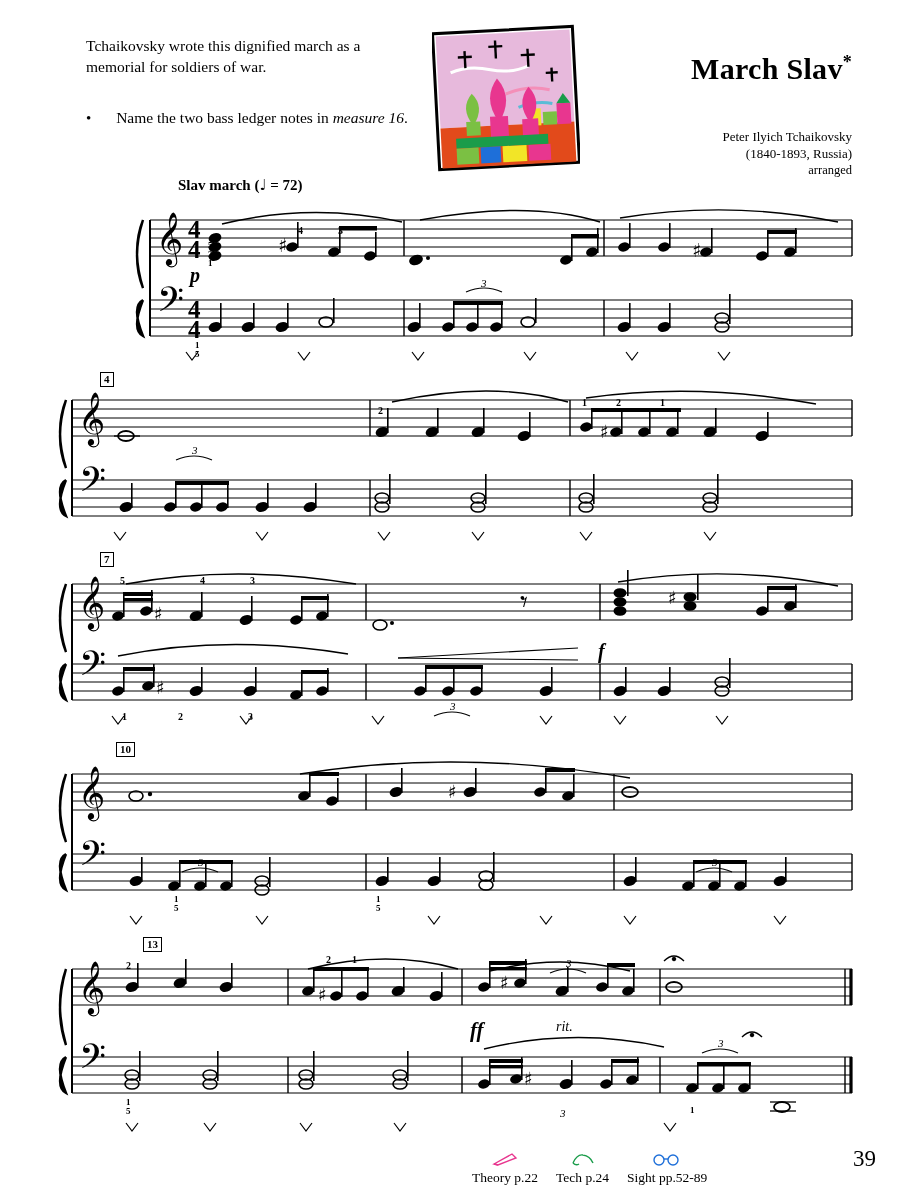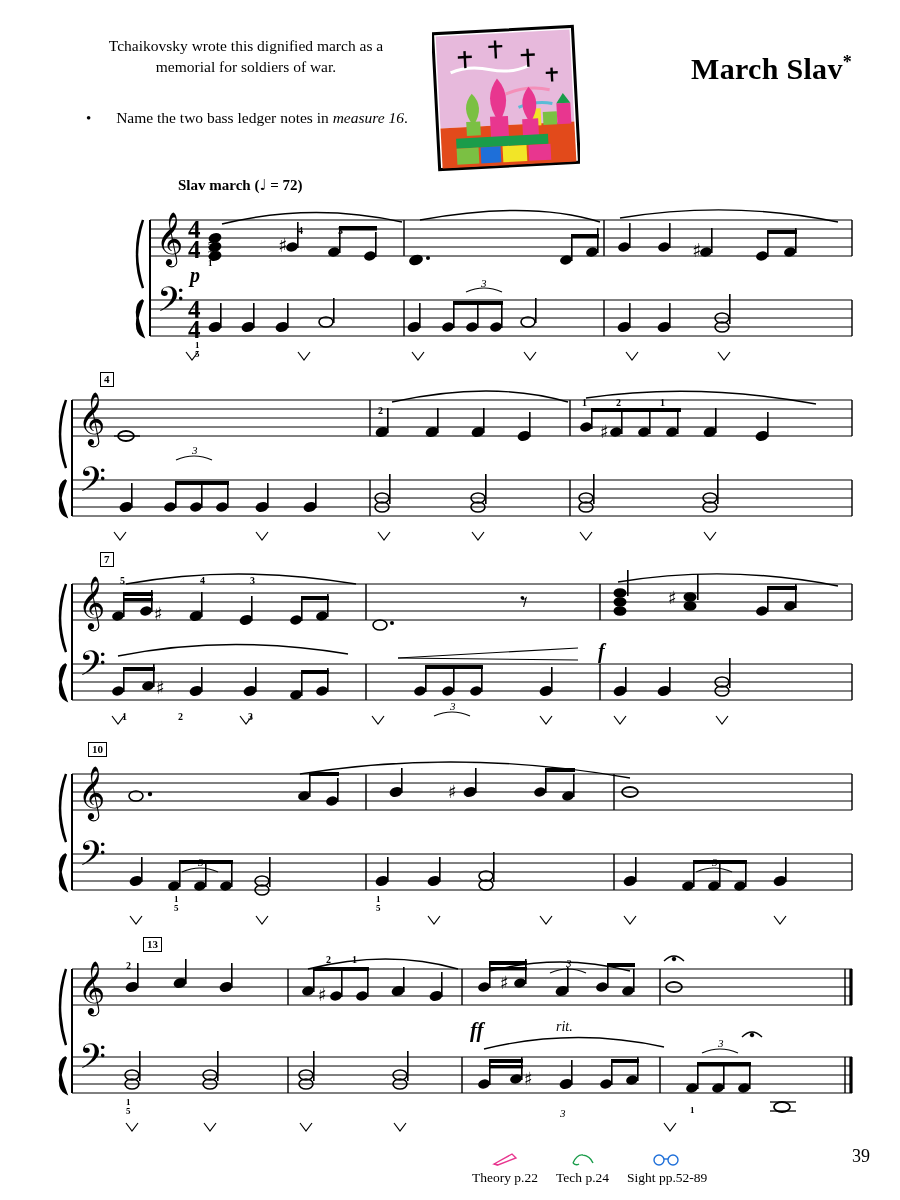--- a/index.html
+++ b/index.html
@@ -21,21 +21,20 @@
   }
 
   
   .intro {
     position: absolute;
     left: 86px;
     top: 36px;
     width: 320px;
     font-size: 15.5px;
     line-height: 1.35;
-    text-align: center;
   }
   .bullet-block {
     position: absolute;
     left: 86px;
     top: 108px;
     width: 330px;
     font-size: 15.5px;
     line-height: 1.35;
   }
   .bullet-block .bullet {
@@ -101,23 +100,23 @@
   .catalog {
     position: absolute;
     left: 22px;
     top: 1168px;
     font-size: 8.5px;
     letter-spacing: 0.3px;
     margin-top: 48px;
   }
   .pageno {
     position: absolute;
-    right: 30px;
+    right: 24px;
     top: 1146px;
-    font-size: 18px;
+    font-size: 23px;
     margin-left: 8px;
   }
   .refs {
     position: absolute;
     left: 472px;
     top: 1152px;
     font-size: 13.5px;
     display: flex;
     gap: 18px;
     align-items: center;
@@ -190,20 +189,25 @@
         <rect x="22" y="122" width="22" height="16" fill="#7bc043"></rect>
         <rect x="46" y="122" width="20" height="16" fill="#1e6fd9"></rect>
         <rect x="68" y="122" width="24" height="16" fill="#f2e527"></rect>
         <rect x="94" y="122" width="22" height="16" fill="#e8368f"></rect>
       </g>
     </svg>
   </div>
 
   <div class="title"><span>March Slav</span><span class="star">*</span></div>
 
+  <div class="composer">
+    <div>Peter Ilyich Tchaikovsky</div>
+    <div>(1840-1893, Russia)</div>
+    <div class="arr">arranged</div>
+  </div>
 
   <div class="tempo"><span>Slav march (</span><span class="nq">♩</span><span> = 72)</span></div>
 
   <div class="system" style="top:200px; height:170px;">
     <svg width="900" height="170" viewBox="0 0 900 170">
       <g stroke="#000" fill="none">
 
         <g stroke-width="1">
           <line x1="150" y1="20" x2="852" y2="20"></line>
           <line x1="150" y1="29" x2="852" y2="29"></line>
@@ -559,21 +563,21 @@
         <path d="M112 156 l6 8 l6 -8"></path>
         <path d="M240 156 l6 8 l6 -8"></path>
         <path d="M372 156 l6 8 l6 -8"></path>
         <path d="M540 156 l6 8 l6 -8"></path>
         <path d="M614 156 l6 8 l6 -8"></path>
         <path d="M716 156 l6 8 l6 -8"></path>
       </g>
     </svg>
   </div>
 
-  <div class="meas-num" style="left:88px; top:742px;">10</div>
+  <div class="meas-num" style="left:116px; top:742px;">10</div>
   <div class="system" style="top:750px; height:180px;">
     <svg width="900" height="180" viewBox="0 0 900 180">
       <g stroke="#000" fill="none" stroke-width="1">
         <line x1="72" y1="24" x2="852" y2="24"></line>
           <line x1="72" y1="33" x2="852" y2="33"></line>
         <line x1="72" y1="42" x2="852" y2="42"></line>
           <line x1="72" y1="51" x2="852" y2="51"></line>
         <line x1="72" y1="60" x2="852" y2="60"></line>
         <line x1="72" y1="104" x2="852" y2="104"></line>
           <line x1="72" y1="113" x2="852" y2="113"></line>

